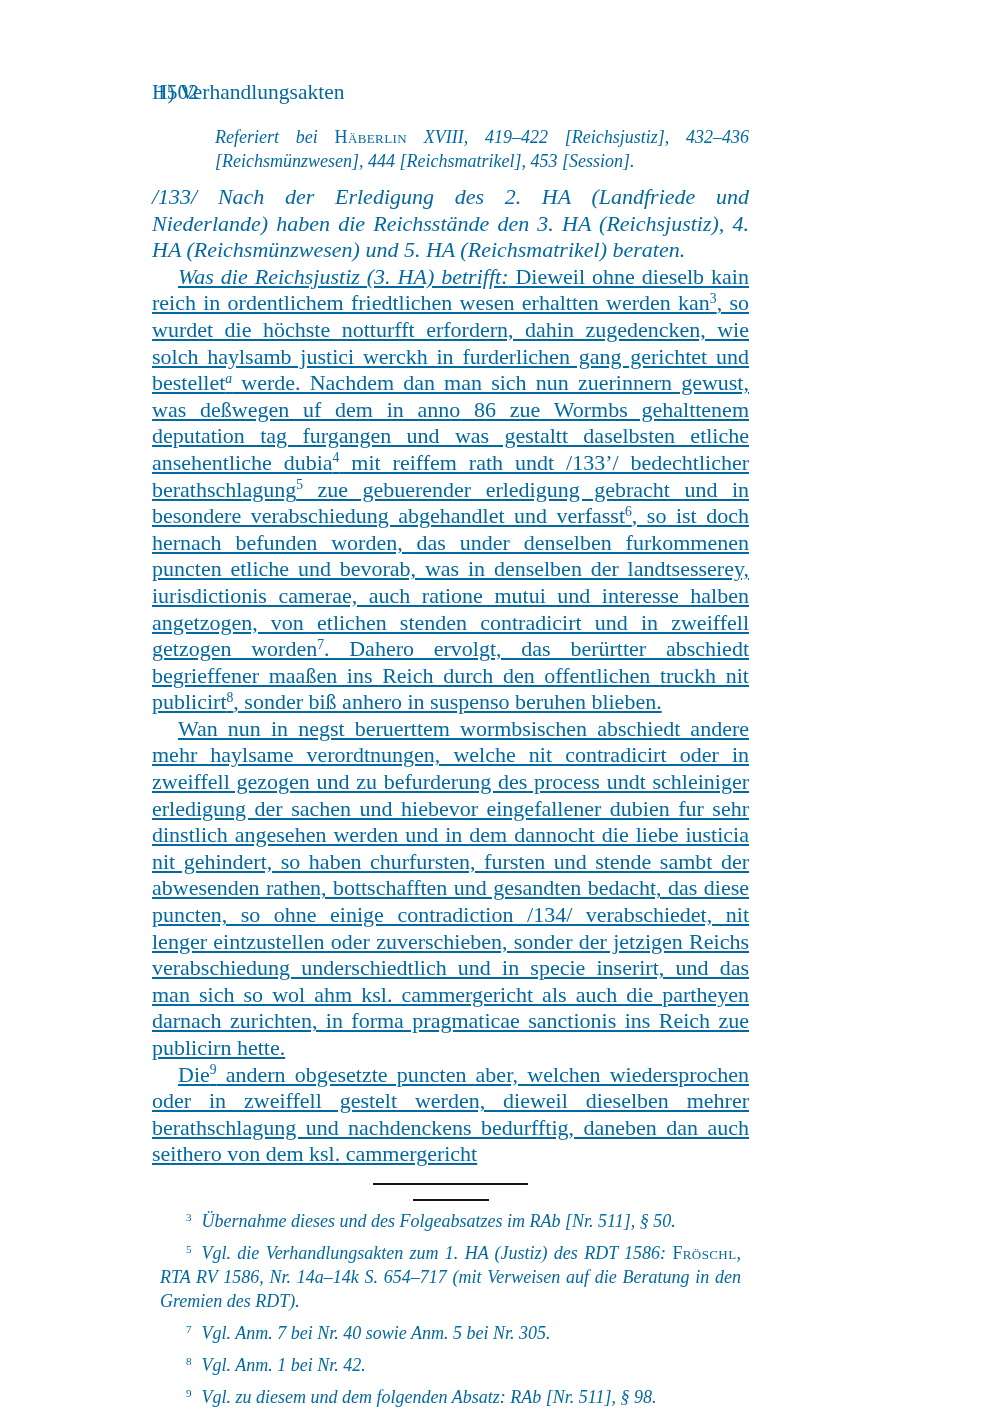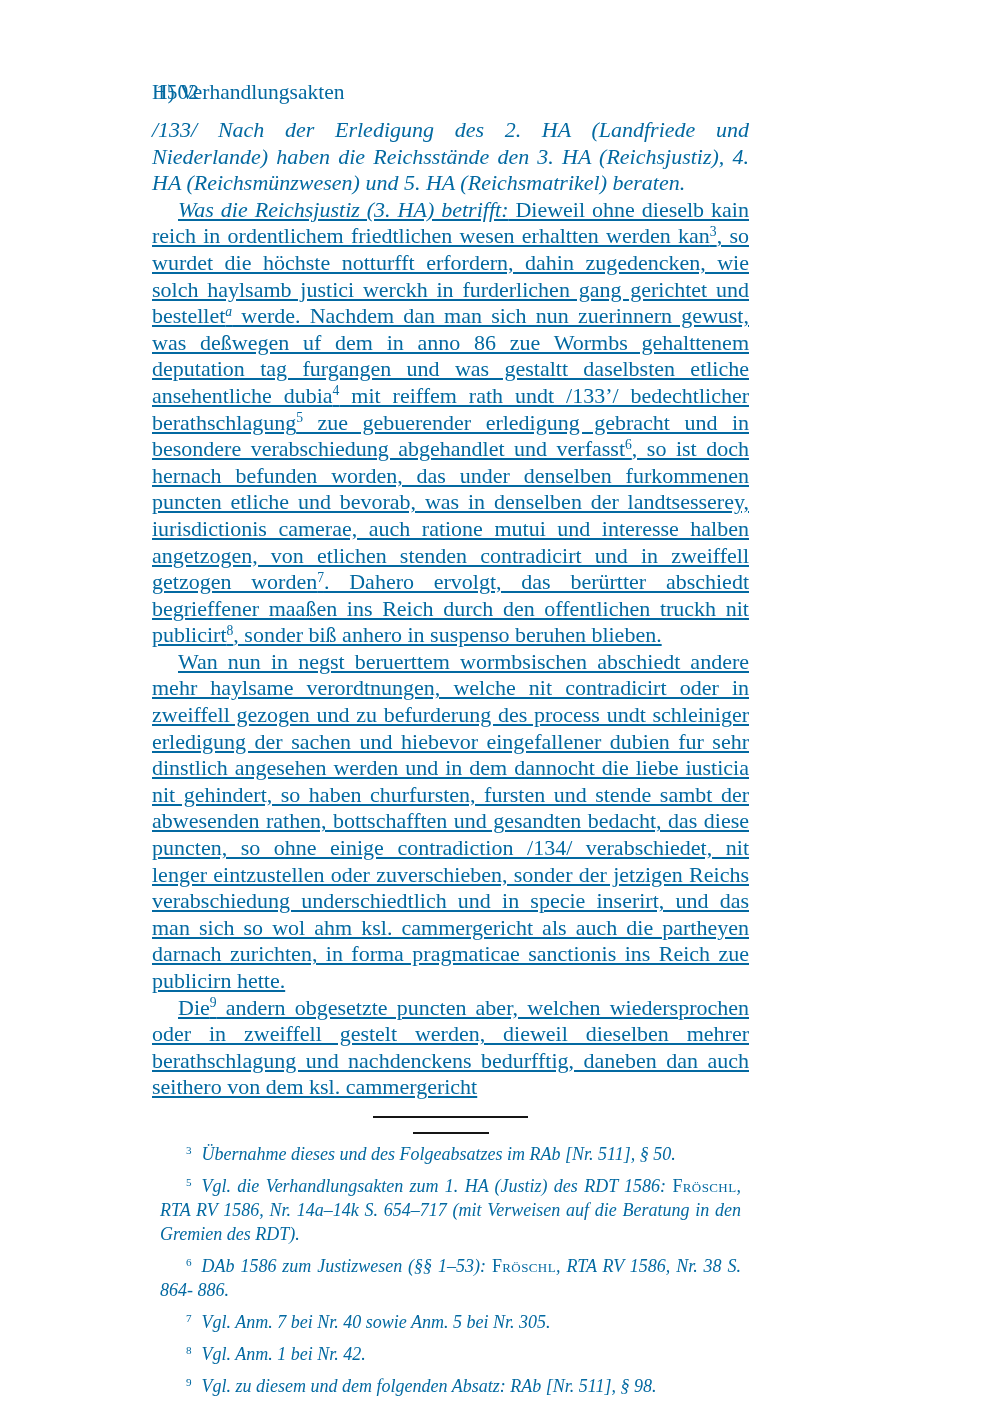--- a/index.html
+++ b/index.html
@@ -85,35 +85,35 @@
 </head>
 <body>
 
 <div class="page">
 
   <header class="page-header">
     <span class="page-number">1502</span>
     <span class="running-head">H) Verhandlungsakten</span>
   </header>
 
+  <p class="reference"><span class="it">Referiert bei </span><span class="sc">Häberlin</span><span class="it"> XVIII, 419–422 [Reichsjustiz], 432–436 [Reichsmünzwesen], 444 [Reichsmatrikel], 453 [Session].</span></p>
 
   <section class="body-text">
     <p><span class="it">/133/ Nach der Erledigung des 2. HA (Landfriede und Niederlande) haben die Reichsstände den 3. HA (Reichsjustiz), 4. HA (Reichsmünzwesen) und 5. HA (Reichsmatrikel) beraten.</span></p>
     <p class="indent"><span class="it">Was die Reichsjustiz (3. HA) betrifft:</span><span> Dieweil ohne dieselb kain reich in ordentlichem friedtlichen wesen erhaltten werden kan</span><span class="sup">3</span><span>, so wurdet die höchste notturfft erfordern, dahin zugedencken, wie solch haylsamb justici werckh in furderlichen gang gerichtet und bestellet</span><span class="it sup">a</span><span> werde. Nachdem dan man sich nun zuerinnern gewust, was deßwegen uf dem in anno 86 zue Wormbs gehalttenem deputation tag furgangen und was gestaltt daselbsten etliche ansehentliche dubia</span><span class="sup">4</span><span> mit reiffem rath undt /133’/ bedechtlicher berathschlagung</span><span class="sup">5</span><span> zue gebuerender erledigung gebracht und in besondere verabschiedung abgehandlet und verfasst</span><span class="sup">6</span><span>, so ist doch hernach befunden worden, das under denselben furkommenen puncten etliche und bevorab, was in denselben der landtsesserey, iurisdictionis camerae, auch ratione mutui und interesse halben angetzogen, von etlichen stenden contradicirt und in zweiffell getzogen worden</span><span class="sup">7</span><span>. Dahero ervolgt, das berürtter abschiedt begrieffener maaßen ins Reich durch den offentlichen truckh nit publicirt</span><span class="sup">8</span><span>, sonder biß anhero in suspenso beruhen blieben.</span></p>
     <p class="indent"><span>Wan nun in negst beruerttem wormbsischen abschiedt andere mehr haylsame verordtnungen, welche nit contradicirt oder in zweiffell gezogen und zu befurderung des process undt schleiniger erledigung der sachen und hiebevor eingefallener dubien fur sehr dinstlich angesehen werden und in dem dannocht die liebe iusticia nit gehindert, so haben churfursten, fursten und stende sambt der abwesenden rathen, bottschafften und gesandten bedacht, das diese puncten, so ohne einige contradiction /134/ verabschiedet, nit lenger eintzustellen oder zuverschieben, sonder der jetzigen Reichs verabschiedung underschiedtlich und in specie inserirt, und das man sich so wol ahm ksl. cammergericht als auch die partheyen darnach zurichten, in forma pragmaticae sanctionis ins Reich zue publicirn hette.</span></p>
     <p class="indent"><span>Die</span><span class="sup">9</span><span> andern obgesetzte puncten aber, welchen wiedersprochen oder in zweiffell gestelt werden, dieweil dieselben mehrer berathschlagung und nachdenckens bedurfftig, daneben dan auch seithero von dem ksl. cammergericht</span></p>
   </section>
 
   <hr class="apparatus-rule">
 
 
   <hr class="footnote-rule">
 
   <section class="footnotes">
       <p class="footnote"><span class="sup marker">3</span><span class="it">Übernahme dieses und des Folgeabsatzes im RAb [Nr. 511], § 50.</span></p>
       <p class="footnote"><span class="sup marker">5</span><span class="it">Vgl. die Verhandlungsakten zum 1. HA (Justiz) des RDT 1586: </span><span class="sc">Fröschl</span><span class="it">, </span><span class="it">RTA RV 1586, Nr. 14a–14k S. 654–717 (mit Verweisen auf die Beratung in den Gremien des RDT).</span></p>
-      <p class="footnote"><span class="sup marker">6</span><span class="it">DAb 1586 zum Justizwesen (§§ 1–53): </span><span class="sc">Fröschl</span><span class="it">, </span><span class="it">RTA RV 1586, Nr. 38 S. 864- 886.</span></p>
       <p class="footnote"><span class="sup marker">7</span><span class="it">Vgl. Anm. 7 bei Nr. 40 sowie Anm. 5 bei Nr. 305.</span></p>
       <p class="footnote"><span class="sup marker">8</span><span class="it">Vgl. Anm. 1 bei Nr. 42.</span></p>
       <p class="footnote"><span class="sup marker">9</span><span class="it">Vgl. zu diesem und dem folgenden Absatz: RAb [Nr. 511], § 98.</span></p>
     </section>
 
 </div>
 
 </body></html>

